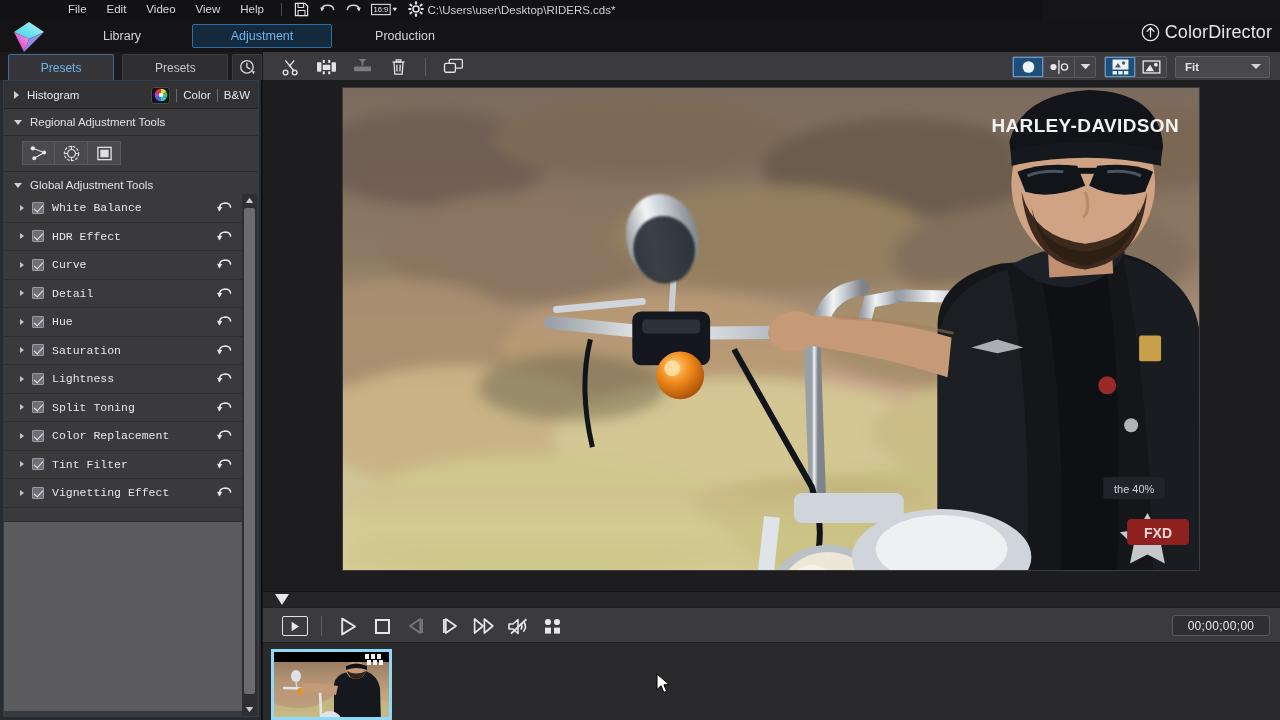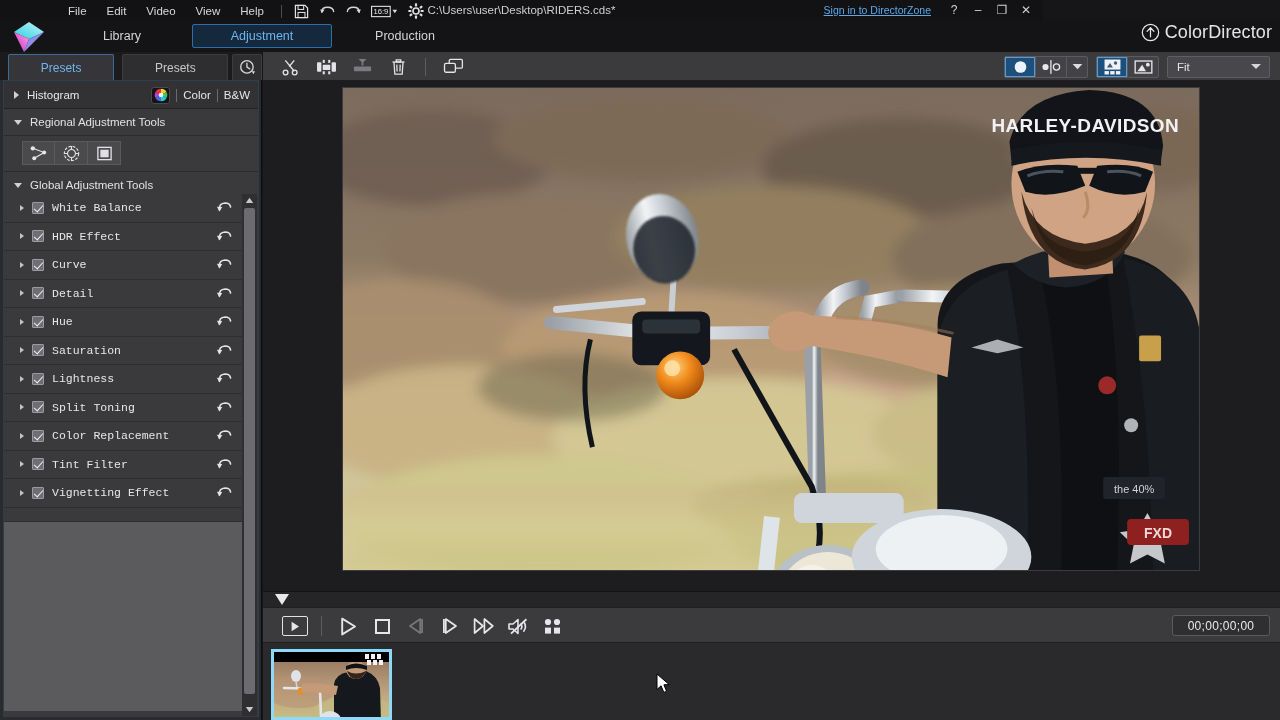--- a/index.html
+++ b/index.html
@@ -9,21 +9,21 @@
     font-family: "Liberation Sans", sans-serif;
     overflow: hidden;
     -webkit-font-smoothing: antialiased;
   }
   #app { position: relative; width: 1280px; height: 720px; background: #161618; }
 
   
   #titlebar {
     position: absolute; left: 0; top: 0; width: 1043px; height: 20px;
     background: #121214;
-    display: flex; align-items: flex-end;
+    display: flex; align-items: flex-start; text-decoration: underline;
   }
   .menu-items { display: flex; align-items: center; margin-left: 58px; gap: 0px; }
   .menu-item {
     color: #d8d8da; font-size: 11.5px; padding: 2px 10px; cursor: default;
     line-height: 14px;
   }
   .tb-sep { width: 1px; height: 13px; background: #4a4a50; margin: 0 7px; }
   .tb-icon {
     width: 20px; height: 16px; display: flex; align-items: center; justify-content: center;
     margin: 0 3px; cursor: default;
@@ -221,22 +221,22 @@
   }
   .grp {
     display: flex; align-items: center; height: 22px;
     border: 1px solid #5a5a60; border-radius: 2px; background: #434347;
   }
   .grp > div { height: 20px; display: flex; align-items: center; justify-content: center; cursor: default; }
   .gbtn { width: 30px; }
   .gbtn.sel { background: #1d4f7c; outline: 1px solid #5b9bd5; outline-offset: -1px; }
   .gsep { width: 1px; height: 16px; background: #5a5a60; }
   #fit-select {
-    width: 103px; height: 22px; background: #48484c; border: 1px solid #5e5e64;
-    display: flex; align-items: center; border-radius: 2px; cursor: default;
+    width: 95px; height: 22px; background: #48484c; border: 1px solid #5e5e64;
+    display: flex; align-items: center; border-radius: 2px; cursor: default; font-weight: bold;
   }
   #fit-select span { color: #e4e4e8; font-size: 11.5px; margin-left: 9px; }
   #fit-caret {
     margin-left: auto; margin-right: 8px;
     width: 0; height: 0; border-left: 5px solid transparent; border-right: 5px solid transparent;
     border-top: 5px solid #d4d4d8;
   }
 
   
   #previewarea {
@@ -360,27 +360,20 @@
                 <rect x="2.1" y="11.7" width="2.4" height="3.4" rx=".6" transform="rotate(45 3.3 13.4)"></rect>
                 <rect x="13.5" y="11.7" width="2.4" height="3.4" rx=".6" transform="rotate(-45 14.7 13.4)"></rect>
               </g>
             </g>
           </svg>
       </div>
     </div>
 
     <div id="window-title">C:\Users\user\Desktop\RIDERS.cds*</div>
 
-    <div id="titlebar-right">
-      <div id="dz-link">Sign in to DirectorZone</div>
-      <div class="wbtn">?</div>
-      <div class="wbtn">–</div>
-      <div class="wbtn">❐</div>
-      <div class="wbtn">✕</div>
-    </div>
   </div>
 
   <div id="modulebar">
     <div id="logo">
       <svg width="42" height="40" viewBox="0 0 42 40">
         <defs>
           <linearGradient id="lg1" x1="0" y1="1" x2="1" y2="0">
             <stop offset="0" stop-color="#8f3fd8"></stop>
               <stop offset=".45" stop-color="#e35fd0"></stop>
               <stop offset="1" stop-color="#f3a8e8"></stop>

